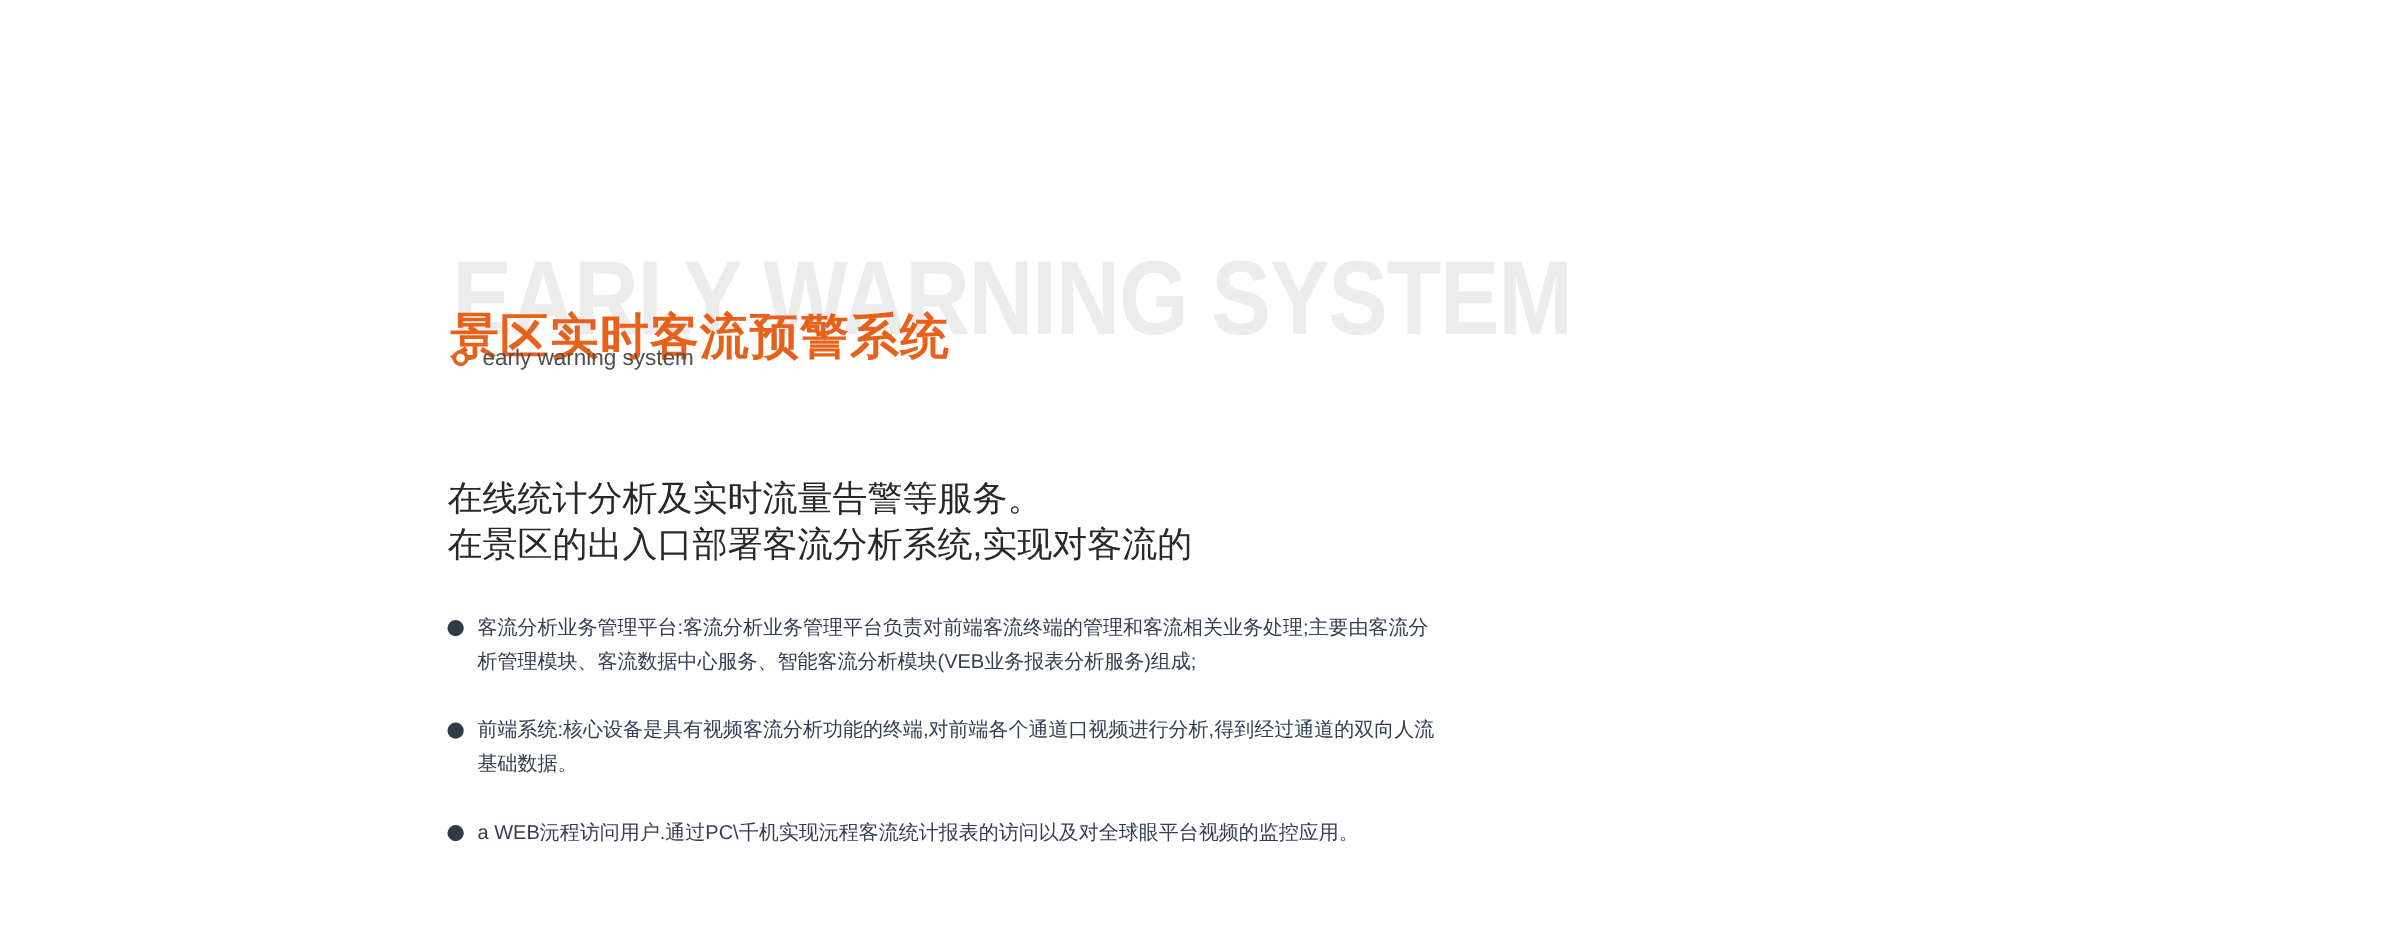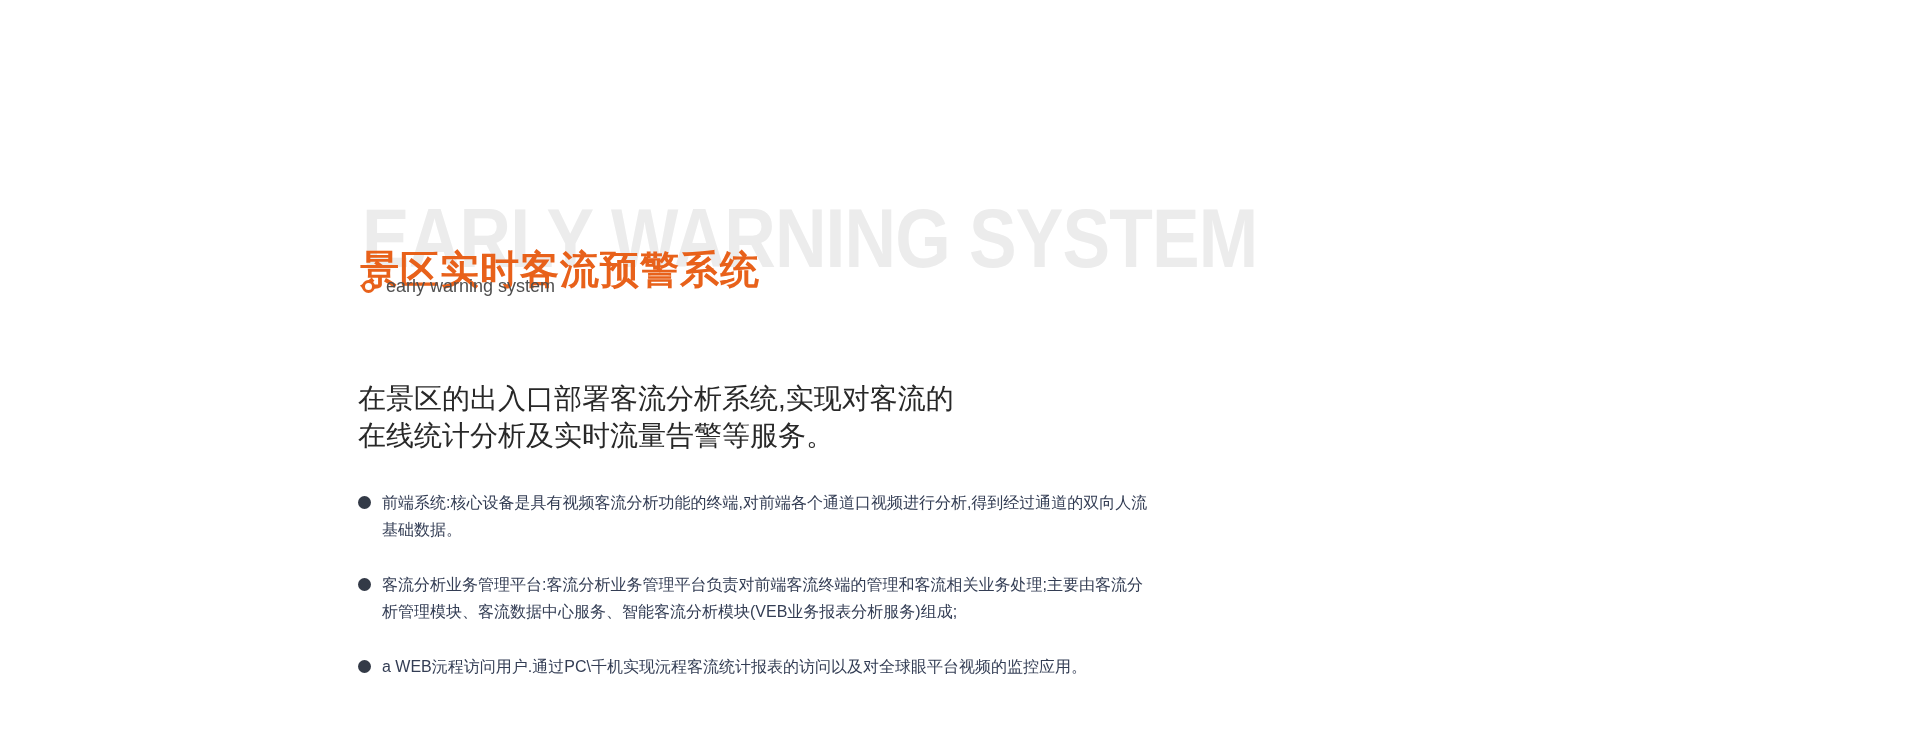--- a/index.html
+++ b/index.html
@@ -120,32 +120,32 @@
   <div class="watermark">EARLY WARNING SYSTEM</div>
 
   <h1 class="title">景区实时客流预警系统</h1>
 
   <div class="subtitle-row">
     <span class="ring"></span>
     <span class="subtitle-text">early warning system</span>
   </div>
 
   <div class="heading">
+    <div>在线统计分析及实时流量告警等服务。</div>
     <div>在景区的出入口部署客流分析系统,实现对客流的</div>
-    <div>在线统计分析及实时流量告警等服务。</div>
   </div>
 
   <ul class="bullet-list">
     <li class="bullet-item">
       <span class="bullet-marker"></span>
-      <span class="bullet-text">前端系统:核心设备是具有视频客流分析功能的终端,对前端各个通道口视频进行分析,得到经过通道的双向人流基础数据。</span>
+      <span class="bullet-text">客流分析业务管理平台:客流分析业务管理平台负责对前端客流终端的管理和客流相关业务处理;主要由客流分析管理模块、客流数据中心服务、智能客流分析模块(VEB业务报表分析服务)组成;</span>
     </li>
     <li class="bullet-item">
       <span class="bullet-marker"></span>
-      <span class="bullet-text">客流分析业务管理平台:客流分析业务管理平台负责对前端客流终端的管理和客流相关业务处理;主要由客流分析管理模块、客流数据中心服务、智能客流分析模块(VEB业务报表分析服务)组成;</span>
+      <span class="bullet-text">前端系统:核心设备是具有视频客流分析功能的终端,对前端各个通道口视频进行分析,得到经过通道的双向人流基础数据。</span>
     </li>
     <li class="bullet-item">
       <span class="bullet-marker"></span>
       <span class="bullet-text">a WEB沅程访问用户.通过PC\千机实现沅程客流统计报表的访问以及对全球眼平台视频的监控应用。</span>
     </li>
   </ul>
 
 </div>
 
 </body></html>

